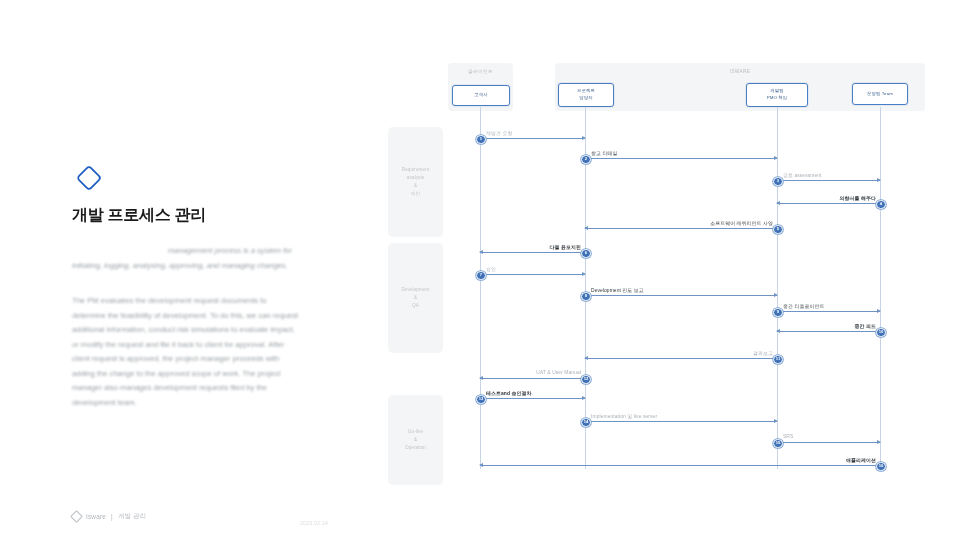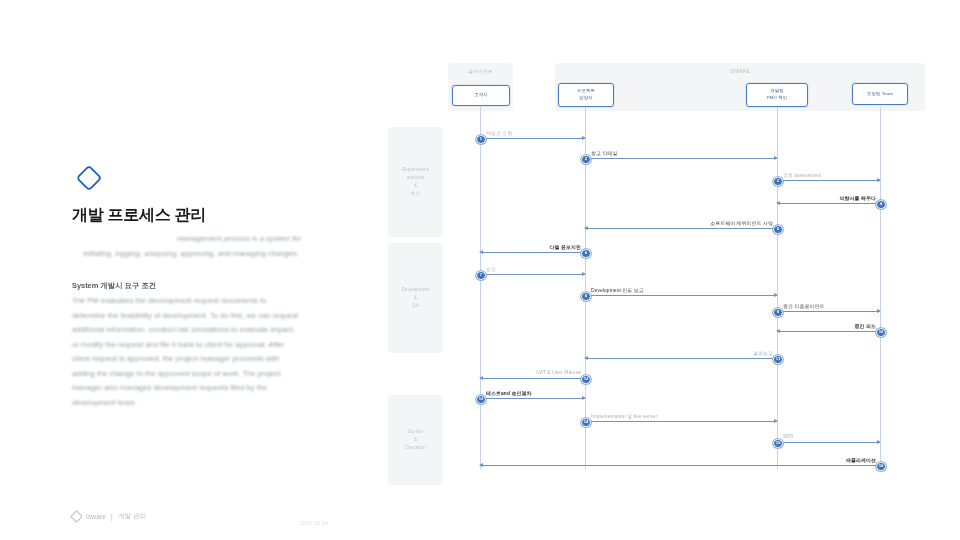--- a/index.html
+++ b/index.html
@@ -16,23 +16,23 @@
   .brand-mark{position:absolute;left:74px;top:163px;width:30px;height:30px;}
   .brand-mark svg{display:block;}
 
   .slide-title{
     position:absolute;left:72px;top:205px;width:250px;
     font-size:16px;font-weight:700;color:#1a1a1a;letter-spacing:-0.3px;
     line-height:1.3;
   }
 
   .lead-para{
-    position:absolute;left:72px;top:232px;width:238px;
+    position:absolute;left:72px;top:244px;width:238px;
     font-size:7.6px;line-height:1.92;color:#9aa0a6;
-    text-align:center;
+    text-align:left;
     filter:blur(0.85px);
     font-style:italic;
   }
   .lead-para .indent{display:inline-block;width:96px;}
 
   .sub-head{
     position:absolute;left:72px;top:281px;width:238px;
     font-size:7.4px;font-weight:700;color:#55595e;
     filter:blur(0.5px);
   }
@@ -126,21 +126,20 @@
     <div class="brand-mark">
       <svg width="30" height="30" viewBox="0 0 30 30">
         <rect x="6.5" y="6.5" width="17" height="17" rx="3" ry="3" transform="rotate(45 15 15)" fill="none" stroke="#1d5dbf" stroke-width="1.7"></rect>
       </svg>
     </div>
 
     <div class="slide-title">개발 프로세스 관리</div>
 
     <div class="lead-para"><span class="indent"></span><span>management process is a system for initiating, logging, analysing, approving, and managing changes.</span></div>
 
-    <div class="sub-head">System 개발시 요구 조건</div>
 
     <div class="body-para">The PM evaluates the development request documents to determine the feasibility of development. To do this, we can request additional information, conduct risk simulations to evaluate impact, or modify the request and file it back to client for approval. After client request is approved, the project manager proceeds with adding the change to the approved scope of work. The project manager also manages development requests filed by the development team.</div>
 
     <div class="footer">
       <span class="footer-diamond"></span>
       <span class="footer-text">Isware</span>
       <span class="footer-text">|</span>
       <span class="footer-text">개발 관리</span>
     </div>
 

